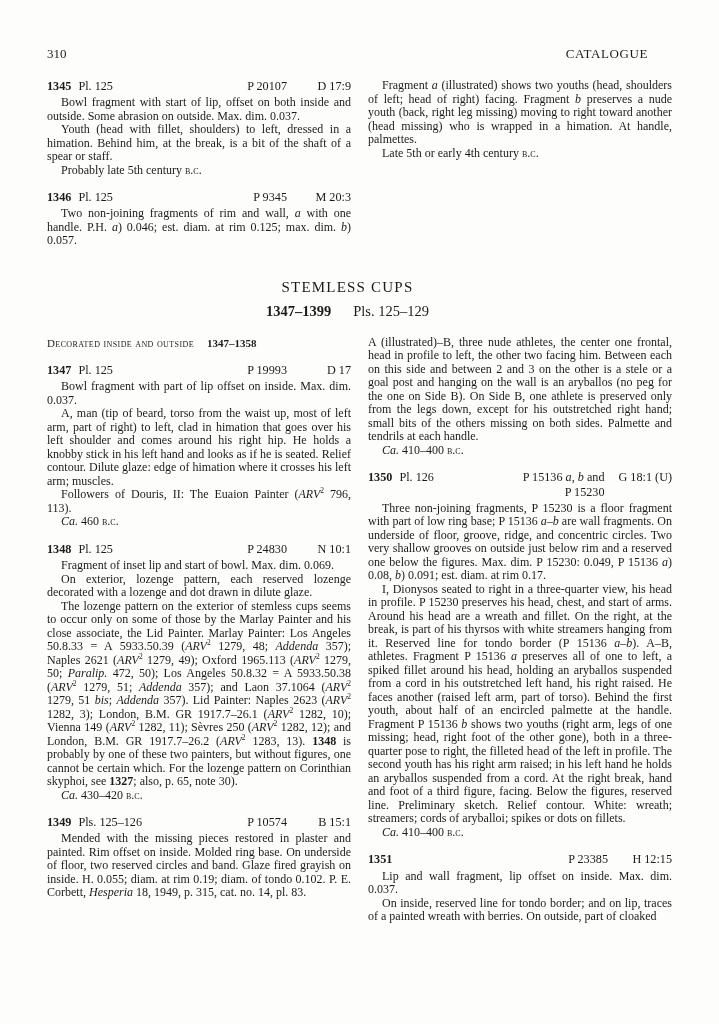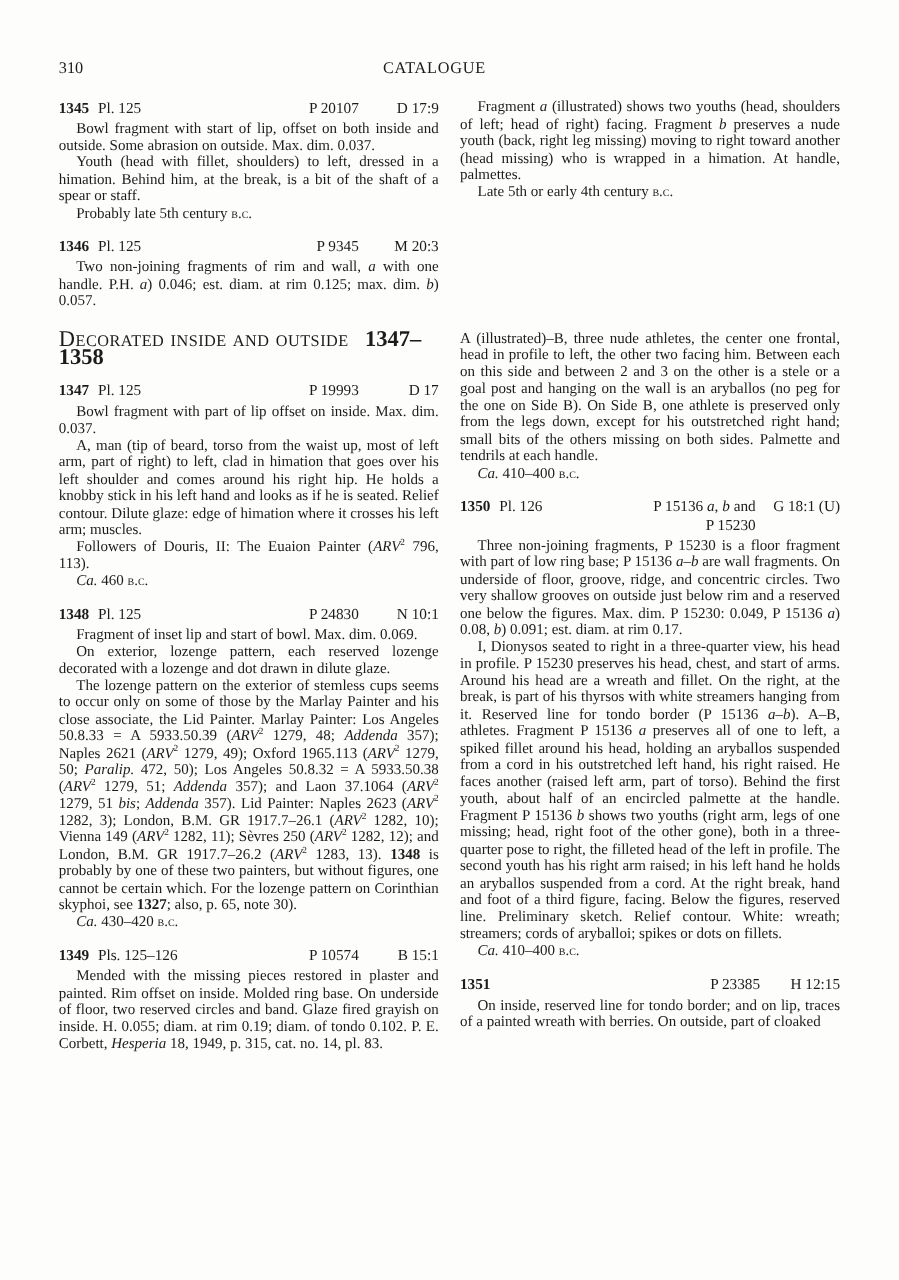--- a/index.html
+++ b/index.html
@@ -12,21 +12,21 @@
   }
   .page {
     position: relative;
     width: 695px; height: 1024px;
     padding: 46px 47px 0 47px;
     overflow: hidden;
   }
   
   .pagehead { position: relative; height: 16px; font-size: 13px; line-height: 15px; }
   .pgnum   { position: absolute; left: 0; top: 0; }
-  .runhead { position: absolute; left: 0; right: 0; text-align: center; letter-spacing: 0.6px; }
+  .runhead { position: absolute; left: 0; right: 0; text-align: right; letter-spacing: 0.6px; }
 
   
   .cols { display: flex; gap: 17px; align-items: flex-start; }
   .col  { width: 304px; flex: 0 0 304px; }
   .top-block { margin-top: 17px; }
   .bottom-block { margin-top: 16px; }
 
   
   .entry { margin-top: 13px; }
   .col > .entry:first-child { margin-top: 0; }
@@ -50,21 +50,21 @@
   p.date  { text-align: left; }
 
   
   .sechead { margin-top: 31px; text-align: center; }
   .sh-title { font-size: 15px; letter-spacing: 1.2px; }
   .sh-sub   { margin-top: 7px; font-size: 14.5px; }
   .sh-sub b { font-weight: bold; }
   .sh-pl    { margin-left: 22px; }
 
   
-  .subsec { font-size: 18px; line-height: 14.2px; }
+  .subsec { font-size: 11px; line-height: 14.2px; }
   .sc-label { font-variant: small-caps; letter-spacing: 0.4px; }
   .subsec b { margin-left: 13px; }
 
   .sc { font-variant: small-caps; }
   sup { font-size: 0.62em; line-height: 0; vertical-align: super; }
 </style>
 </head>
 <body>
 
 <div class="page">
@@ -101,20 +101,26 @@
         <p class="body">Two non-joining fragments of rim and wall, <i>a</i> with one handle. P.H. <i>a</i>) 0.046; est. diam. at rim 0.125; max. dim. <i>b</i>) 0.057.</p>
       </div>
 
     </div>
     <div class="col">
       <p class="body">Fragment <i>a</i> (illustrated) shows two youths (head, shoulders of left; head of right) facing. Fragment <i>b</i> preserves a nude youth (back, right leg missing) moving to right toward another (head missing) who is wrapped in a himation. At handle, palmettes.</p>
       <p class="body date">Late 5th or early 4th century <span class="sc">b.c.</span></p>
     </div>
   </div>
 
+  <div class="sechead">
+    <div class="sh-title">STEMLESS CUPS</div>
+    <div class="sh-sub">
+      <b>1347–1399</b><span class="sh-pl">Pls. 125–129</span>
+    </div>
+  </div>
 
   <div class="cols bottom-block">
     <div class="col">
 
       <div class="subsec">
         <span class="sc-label">Decorated inside and outside</span><b>1347–1358</b>
       </div>
 
       <div class="entry">
         <div class="ehead">
@@ -178,19 +184,20 @@
       </div>
 
       <div class="entry">
         <div class="ehead">
           <span class="enum">1351</span>
           <span class="eplate"></span>
           <span class="esp"></span>
           <span class="einv">P 23385</span>
           <span class="egrid">H 12:15</span>
         </div>
+        <p class="body">Lip and wall fragment, lip offset on inside. Max. dim. 0.037.</p>
         <p class="body">On inside, reserved line for tondo border; and on lip, traces of a painted wreath with berries. On outside, part of cloaked</p>
       </div>
 
     </div>
   </div>
 
 </div>
 
 </body></html>

